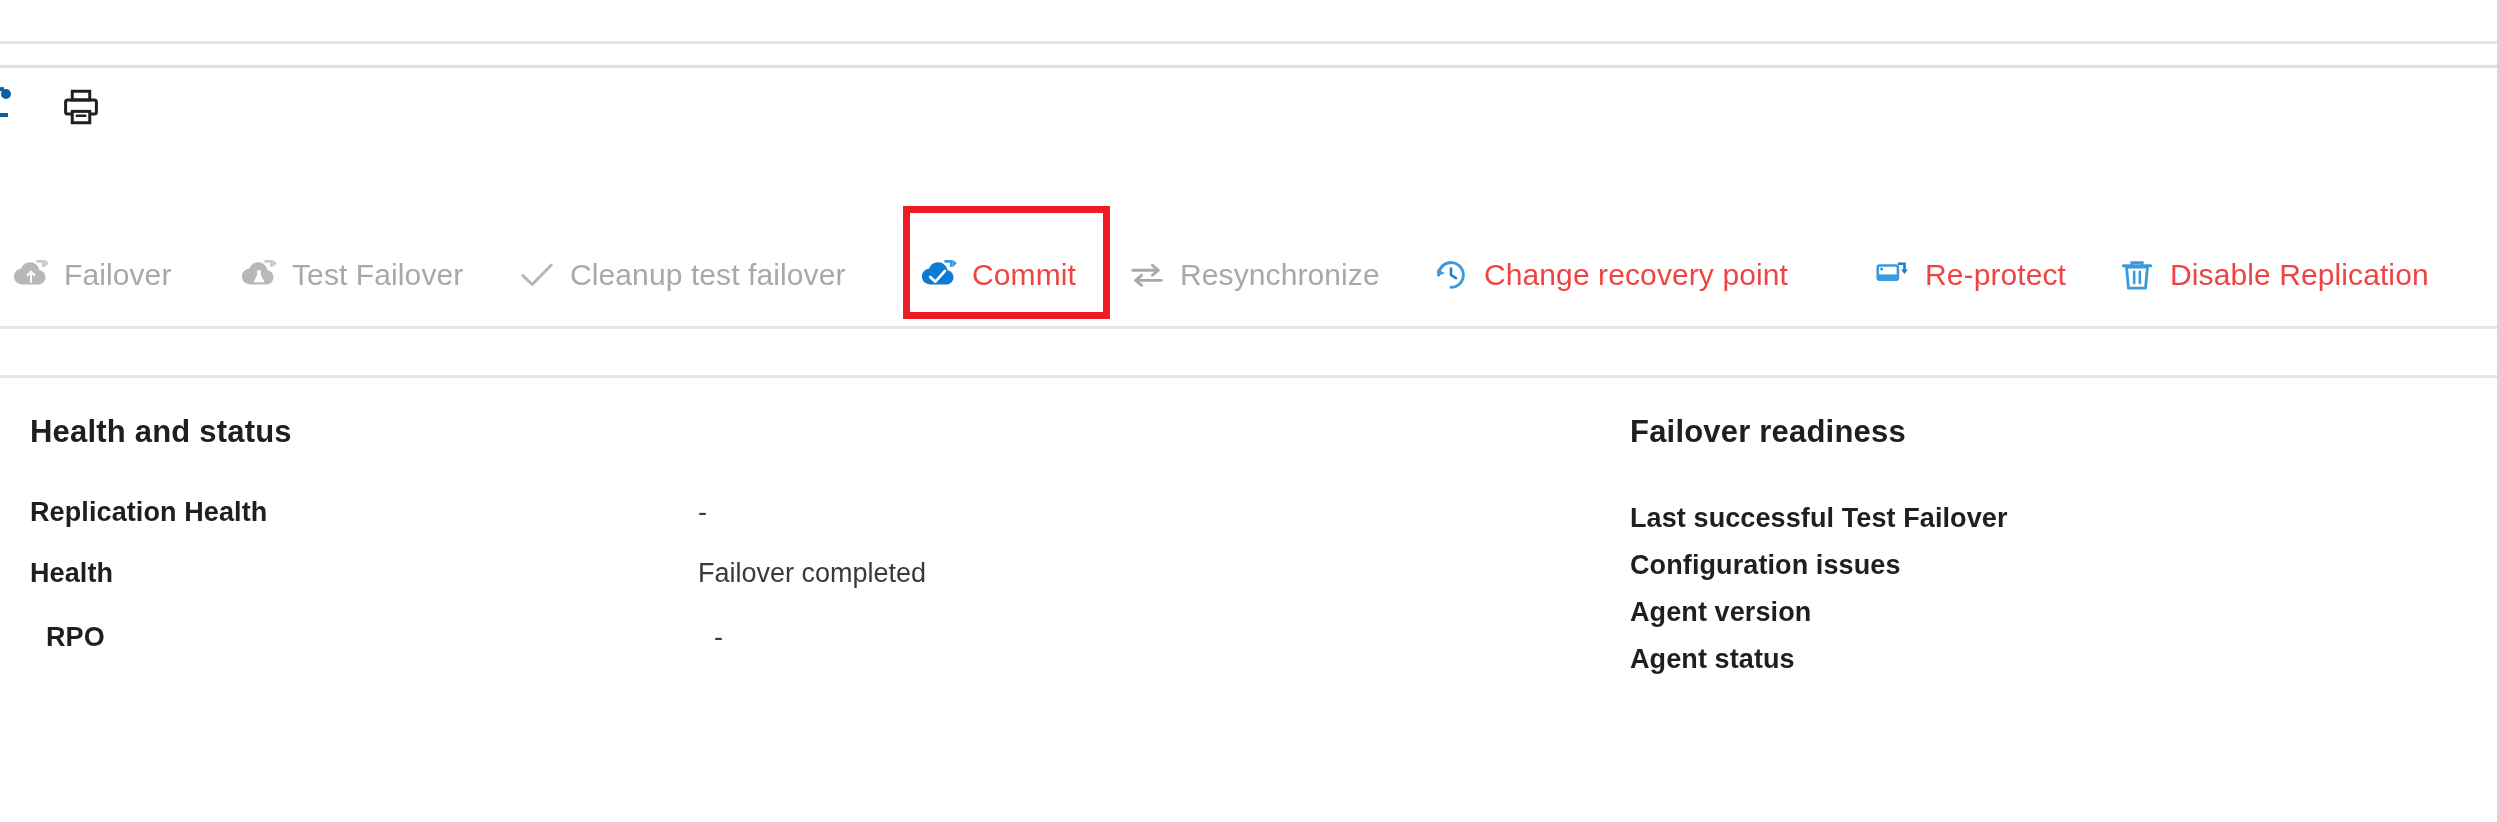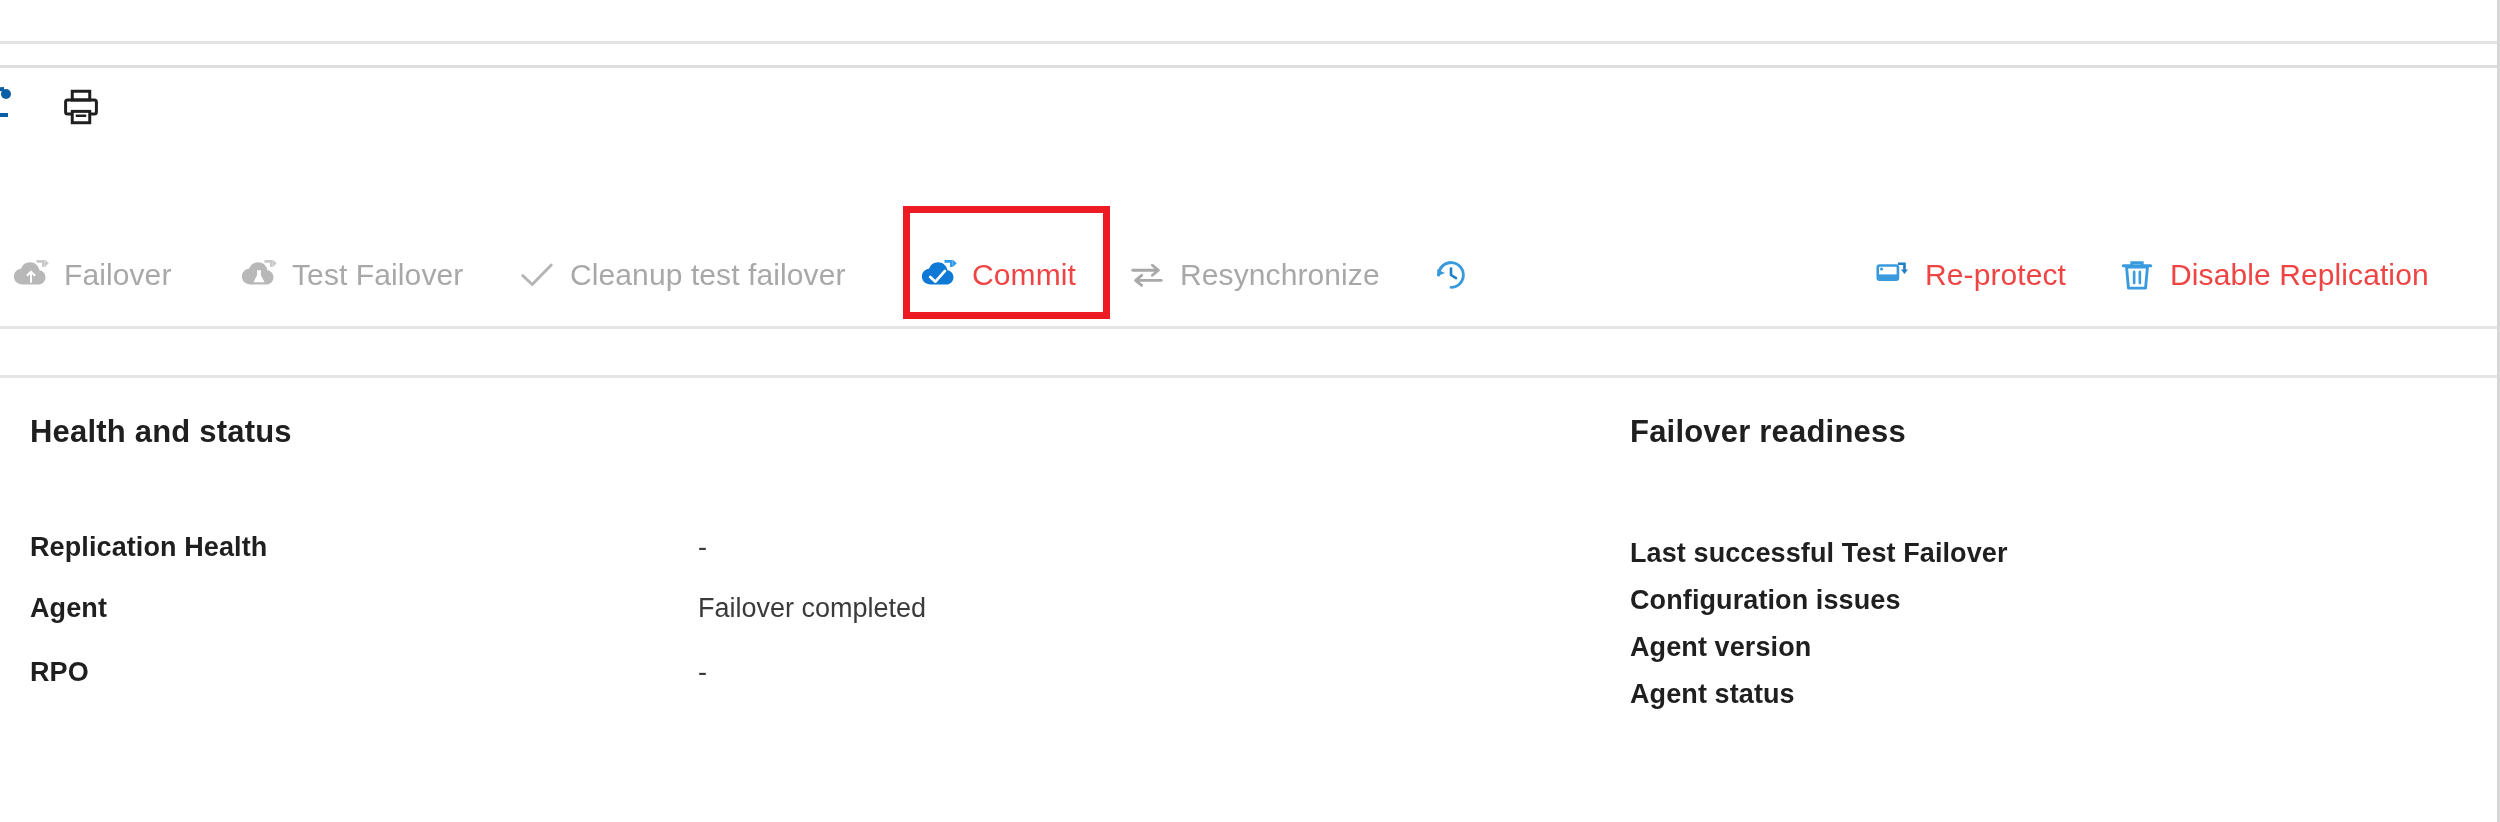--- a/index.html
+++ b/index.html
@@ -168,21 +168,20 @@
     font-size: 31px;
     font-weight: bold;
     color: #1f1f1f;
     letter-spacing: 0.2px;
     white-space: nowrap;
   }
 
   .kv {
     position: absolute;
     white-space: nowrap;
-    margin-top: 35px;
   }
   .kv-key {
     font-size: 27px;
     font-weight: bold;
     color: #1f1f1f;
     letter-spacing: 0.1px;
   }
   .kv-val {
     position: absolute;
     font-size: 27px;
@@ -283,20 +282,21 @@
 
     <div class="tb-item enabled" style="left:1432px;">
       <span class="tb-ico">
         <svg width="38" height="38" viewBox="0 0 32 32">
           <path d="M5.6 16 A10.4 10.4 0 1 1 16 26.4" fill="none" stroke="#3a9ade" stroke-width="2.4" stroke-linecap="round"></path>
           <path d="M5.6 16 A10.4 10.4 0 0 1 16 5.6" fill="none" stroke="#3a9ade" stroke-width="2.4" stroke-linecap="round"></path>
           <path d="M4.0 11.2 L5.9 16.4 L10.9 14.3 Z" fill="#3a9ade"></path>
           <path d="M16 10.6 L16 16 L20.2 18.6" fill="none" stroke="#1f7fc4" stroke-width="2.2" stroke-linecap="round" stroke-linejoin="round"></path>
         </svg>
       </span>
+      <span class="tb-label">Change recovery point</span>
     </div>
 
     <div class="tb-item enabled" style="left:2118px;">
       <span class="tb-ico">
         <svg width="38" height="38" viewBox="0 0 32 32">
           <path d="M4.5 8.2 L27.5 8.2" stroke="#3a9ade" stroke-width="2.6" stroke-linecap="round"></path>
           <path d="M11.5 8.2 L11.5 5.6 L20.5 5.6 L20.5 8.2" fill="none" stroke="#3a9ade" stroke-width="2.2"></path>
           <path d="M7.2 9.4 L24.8 9.4 L23.2 27 L8.8 27 Z" fill="none" stroke="#3a9ade" stroke-width="2.4" stroke-linejoin="round"></path>
           <path d="M13.6 13.4 L13.6 22.8" stroke="#3a9ade" stroke-width="2.2" stroke-linecap="round"></path>
           <path d="M18.4 13.4 L18.4 22.8" stroke="#3a9ade" stroke-width="2.2" stroke-linecap="round"></path>
@@ -330,25 +330,25 @@
 
     <div class="col col-left">
       <div class="sec-title" style="left:0;">Health and status</div>
 
       <div class="kv" style="left:0; top:119px;">
         <span class="kv-key">Replication Health</span>
         <span class="kv-val val-col" style="top:0;">-</span>
       </div>
 
       <div class="kv" style="left:0; top:180px;">
-        <span class="kv-key">Agent</span>
+        <span class="kv-key">Health</span>
         <span class="kv-val val-col" style="top:0;">Failover completed</span>
       </div>
 
-      <div class="kv" style="left:0; top:244px;">
+      <div class="kv" style="left:16px; top:244px;">
         <span class="kv-key">RPO</span>
         <span class="kv-val val-col" style="top:0;">-</span>
       </div>
     </div>
 
     <div class="col col-right">
       <div class="sec-title" style="left:0;">Failover readiness</div>
 
       <div class="kv" style="left:0; top:125px;">
         <span class="kv-key">Last successful Test Failover</span>

